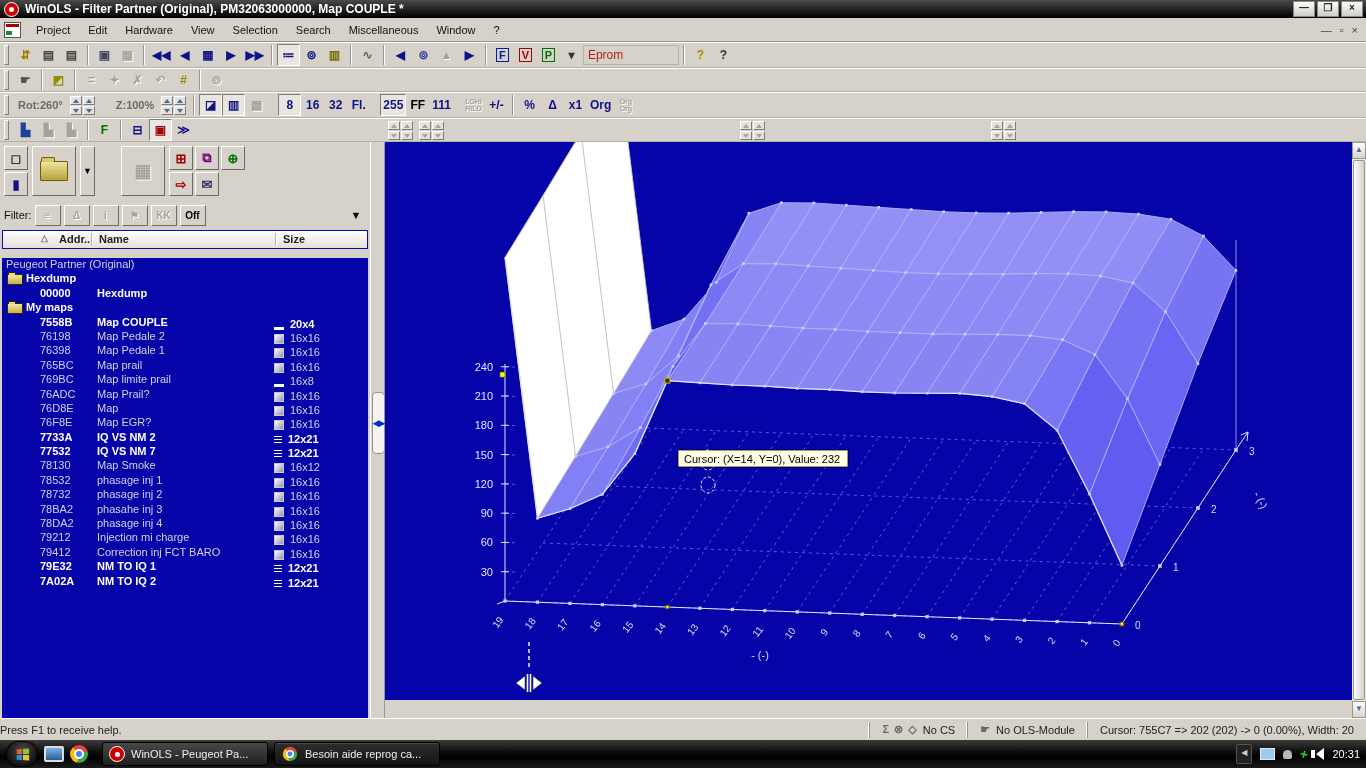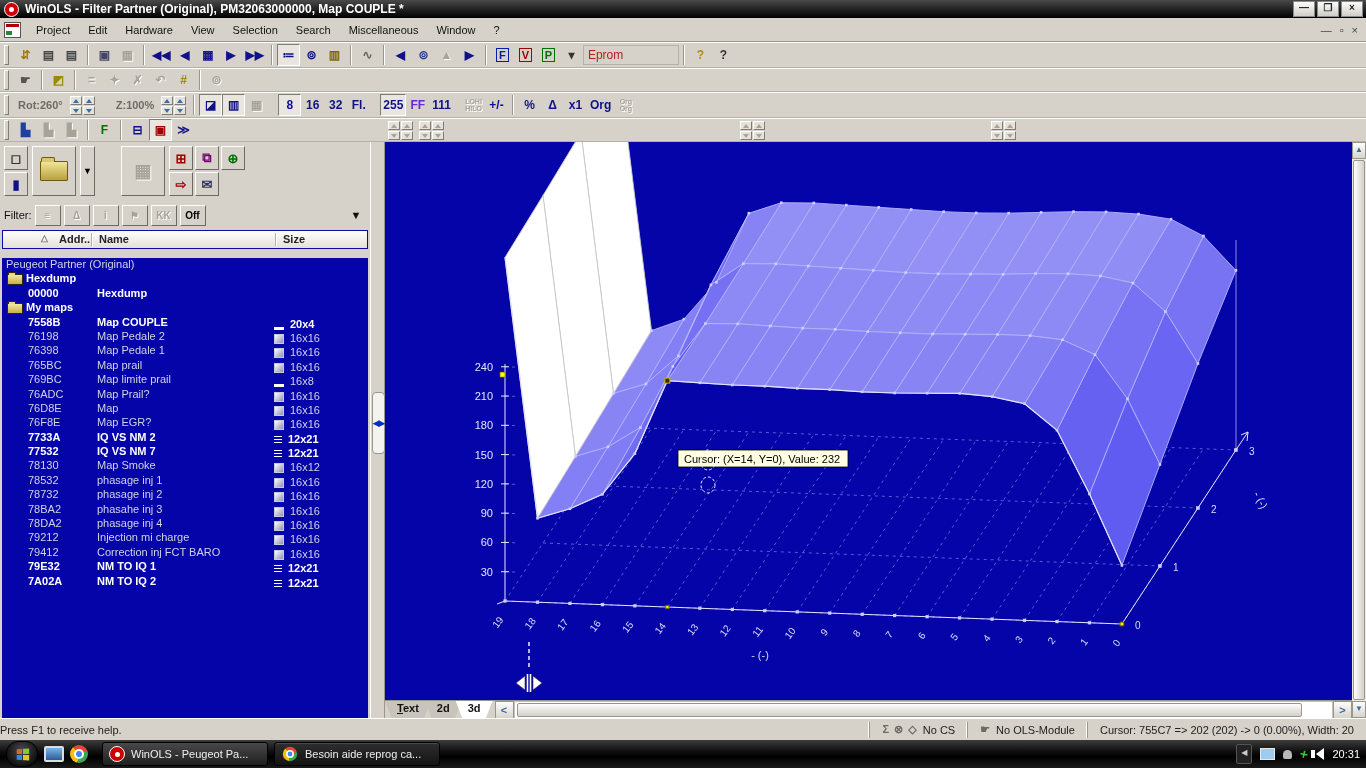--- a/index.html
+++ b/index.html
@@ -81,21 +81,21 @@
   #plist-header{margin:2px 2px 0 2px;height:17px;border:1px solid #0a0aa8;background:linear-gradient(#ffffff,#e4e0d6);
     position:relative;color:#222;font-weight:bold;}
   #plist-header span{position:absolute;top:2px;}
   #plist-header .c-sort{left:38px;color:#777;font-size:9px;}
   #plist-header .c-addr{left:56px;} #plist-header .c-name{left:96px;} #plist-header .c-size{left:280px;}
   #plist-header i{position:absolute;top:2px;bottom:2px;width:0;border-left:1px solid #b5b1a9;border-right:1px solid #fff;}
   
   #plist{position:absolute;left:2px;right:2px;top:116px;bottom:0;background:#0404a8;overflow:hidden;}
   .lrow{position:relative;height:14.4px;color:#d2d2e6;white-space:nowrap;}
   .lrow.bold{color:#fff;font-weight:bold;}
-  .lrow .addr{position:absolute;left:26px;text-align:center;} .lrow .name{position:absolute;left:95px;}
+  .lrow .addr{position:absolute;left:38px;text-align:center;} .lrow .name{position:absolute;left:95px;}
   .lrow .sizecell{position:absolute;left:272px;display:flex;align-items:flex-end;gap:6px;height:14px;}
   .lrow.project .name{left:4px;} .lrow.folder .name{left:24px;font-weight:bold;color:#fff;}
   .mini-folder{position:absolute;left:5px;top:2px;width:14px;height:9px;background:linear-gradient(#f2e79e,#c7b04a);
     border:1px solid #30280a;}
   .mini-folder::before{content:"";position:absolute;top:-3px;left:0;width:6px;height:2px;background:#e6d87e;border:1px solid #30280a;border-bottom:none;}
   .sz-grid{width:8px;height:8px;background:linear-gradient(135deg,#fff,#8f8fb4);border:1px solid #c9c9dd;}
   .sz-line{width:10px;height:3px;background:#fff;margin-top:1px;}
   .sz-list{width:8px;height:9px;background:repeating-linear-gradient(#fff 0 1px,transparent 1px 3px);}
   
   #chartcol{position:absolute;left:385px;top:142px;width:967px;height:576px;}
@@ -340,21 +340,21 @@
         <span style="color: rgb(16, 16, 136);">32</span>
       </button>
       <button class="tbtn">
         <span style="color: rgb(16, 16, 136);">Fl.</span>
       </button>
       <span class="gap" style="width: 10px;"></span>
       <button class="tbtn pressed">
         <span style="color: rgb(16, 16, 136);">255</span>
       </button>
       <button class="tbtn">
-        <span style="color: #6d28d9;">FF</span>
+        <span style="color: #000000;">FF</span>
       </button>
       <button class="tbtn">
         <span style="color: rgb(16, 16, 136);">111</span>
       </button>
       <span class="gap" style="width: 8px;"></span>
       <button class="tbtn disabled">
         <span class="two">
           <span>LOHI</span>
           <span>HILO</span>
         </span>
@@ -907,32 +907,20 @@
         <rect x="293" y="308" width="170" height="17" fill="#ffffe1" stroke="#000" stroke-width="0.8"></rect>
         <text x="299" y="320.5" fill="#000" font-size="11" font-family="Liberation Sans, sans-serif">Cursor: (X=14, Y=0), Value: 232</text>
         <ellipse cx="323" cy="318" rx="8" ry="10" fill="none" stroke="#f0f0ff" stroke-width="1" stroke-dasharray="3,2"></ellipse>
         <ellipse cx="323" cy="343" rx="7" ry="8" fill="none" stroke="#f0f0ff" stroke-width="1" stroke-dasharray="3,2"></ellipse>
         <line x1="144" y1="500" x2="144" y2="528" stroke="#fff" stroke-width="1.4" stroke-dasharray="4,3"></line>
         <polygon points="131,541 140,534 140,548" fill="#fff" stroke="#333" stroke-width="0.6"></polygon>
         <polygon points="157,541 148,534 148,548" fill="#fff" stroke="#333" stroke-width="0.6"></polygon>
         <line x1="142.5" y1="532" x2="142.5" y2="550" stroke="#fff" stroke-width="1.6"></line>
         <line x1="145.5" y1="532" x2="145.5" y2="550" stroke="#fff" stroke-width="1.6"></line>
       </svg>
-    <div id="tabstrip">
-      <span id="tabs-holder" style="display:flex;">
-          <span class="tab"><u>T</u>ext</span>
-          <span class="tab">2d</span>
-          <span class="tab active">3d</span>
-        </span>
-      <span class="hsbtn">&lt;</span>
-      <span class="hchannel">
-          <span class="hthumb"></span>
-        </span>
-      <span class="hsbtn right">&gt;</span>
-    </div>
   </div>
 
   <div id="vscroll">
     <span class="vsbtn">▲</span>
     <span class="vthumb"></span>
     <span class="vsbtn">▼</span>
   </div>
 
   <div id="statusbar">
     <span class="sb-help">Press F1 to receive help.</span>

